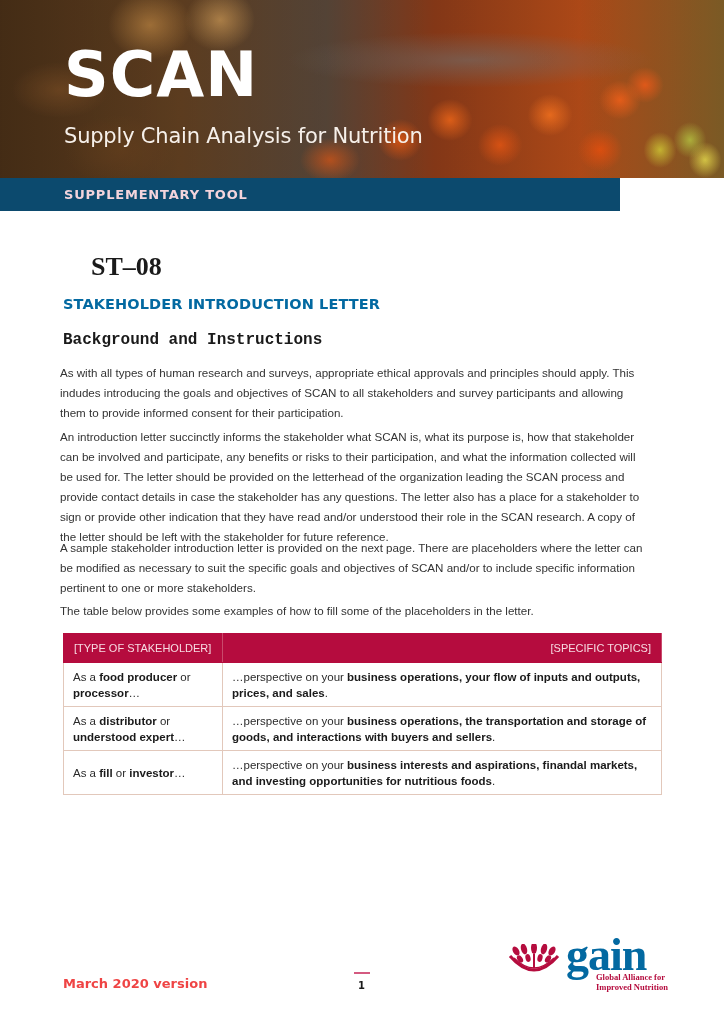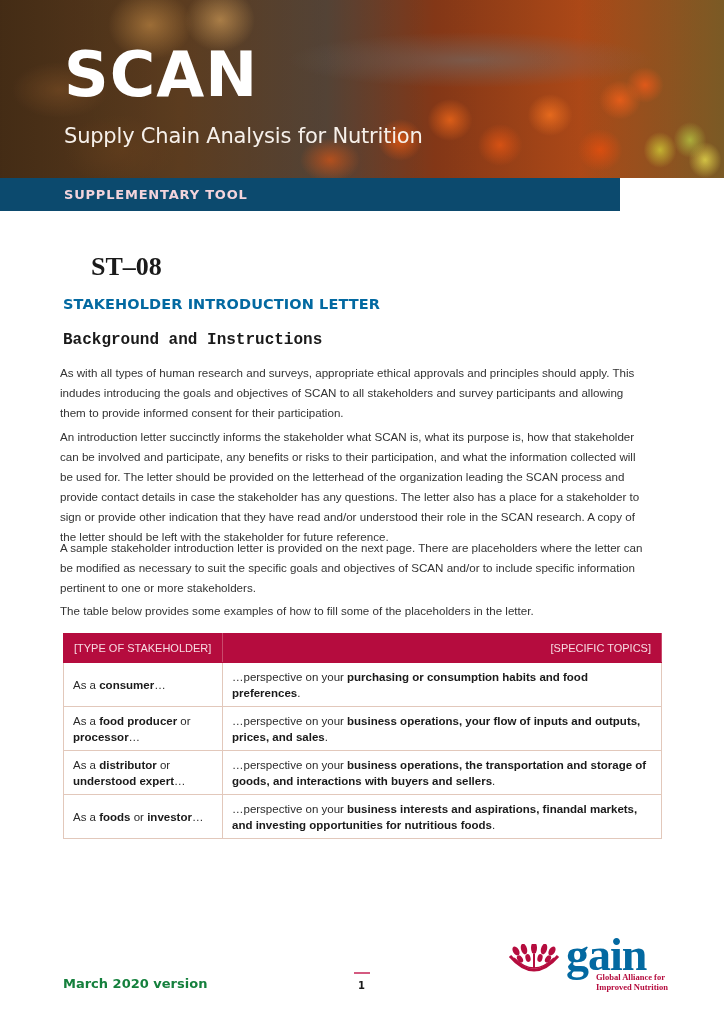--- a/index.html
+++ b/index.html
@@ -96,21 +96,21 @@
     .examples-table th.h2 { text-align: right; }
     .examples-table td {
       border: 1px solid #e2c8bb; padding: 0 9px; height: 44px;
       line-height: 16px; vertical-align: middle;
     }
     .examples-table td b { font-weight: bold; color: #1a1a1a; }
 
     
     .footer-version {
       position: absolute; left: 63px; top: 976px;
-      font-family: "DejaVu Sans", sans-serif; font-weight: bold; font-size: 13px; color: #15803d;
+      font-family: "DejaVu Sans", sans-serif; font-weight: bold; font-size: 13px; color: #ef4444;
     }
     .page-rule {
       position: absolute; left: 354px; top: 972px; width: 16px; height: 2px; background: #d45a80;
     }
     .page-number {
       position: absolute; left: 358px; top: 980px;
       font-family: "DejaVu Sans", sans-serif; font-weight: bold; font-size: 10px; color: #1a1a1a;
     }
 
     .gain-logo { position: absolute; left: 508px; top: 938px; width: 160px; height: 56px; }
@@ -153,33 +153,29 @@
       <col class="c2">
     </colgroup>
   <thead>
     <tr>
       <th class="h1">[TYPE OF STAKEHOLDER]</th>
       <th class="h2">[SPECIFIC TOPICS]</th>
     </tr>
   </thead>
   <tbody>
     <tr>
-      <td><span>As a </span><b>consumer</b><span>…</span></td>
-      <td><span>…perspective on your </span><b>purchasing or consumption habits and food preferences</b><span>.</span></td>
-    </tr>
-    <tr>
       <td><span>As a </span><b>food producer</b><span> or </span><b>processor</b><span>…</span></td>
       <td><span>…perspective on your </span><b>business operations, your flow of inputs and outputs, prices, and sales</b><span>.</span></td>
     </tr>
     <tr>
       <td><span>As a </span><b>distributor</b><span> or </span><b>understood expert</b><span>…</span></td>
       <td><span>…perspective on your </span><b>business operations, the transportation and storage of goods, and interactions with buyers and sellers</b><span>.</span></td>
     </tr>
     <tr>
-      <td><span>As a </span><b>foods</b><span> or </span><b>investor</b><span>…</span></td>
+      <td><span>As a </span><b>fill</b><span> or </span><b>investor</b><span>…</span></td>
       <td><span>…perspective on your </span><b>business interests and aspirations, finandal markets, and investing opportunities for nutritious foods</b><span>.</span></td>
     </tr>
   </tbody>
 </table>
 
 <div class="footer-version">March 2020 version</div>
 <div class="page-rule"></div>
 <div class="page-number">1</div>
 
 <div class="gain-logo">

